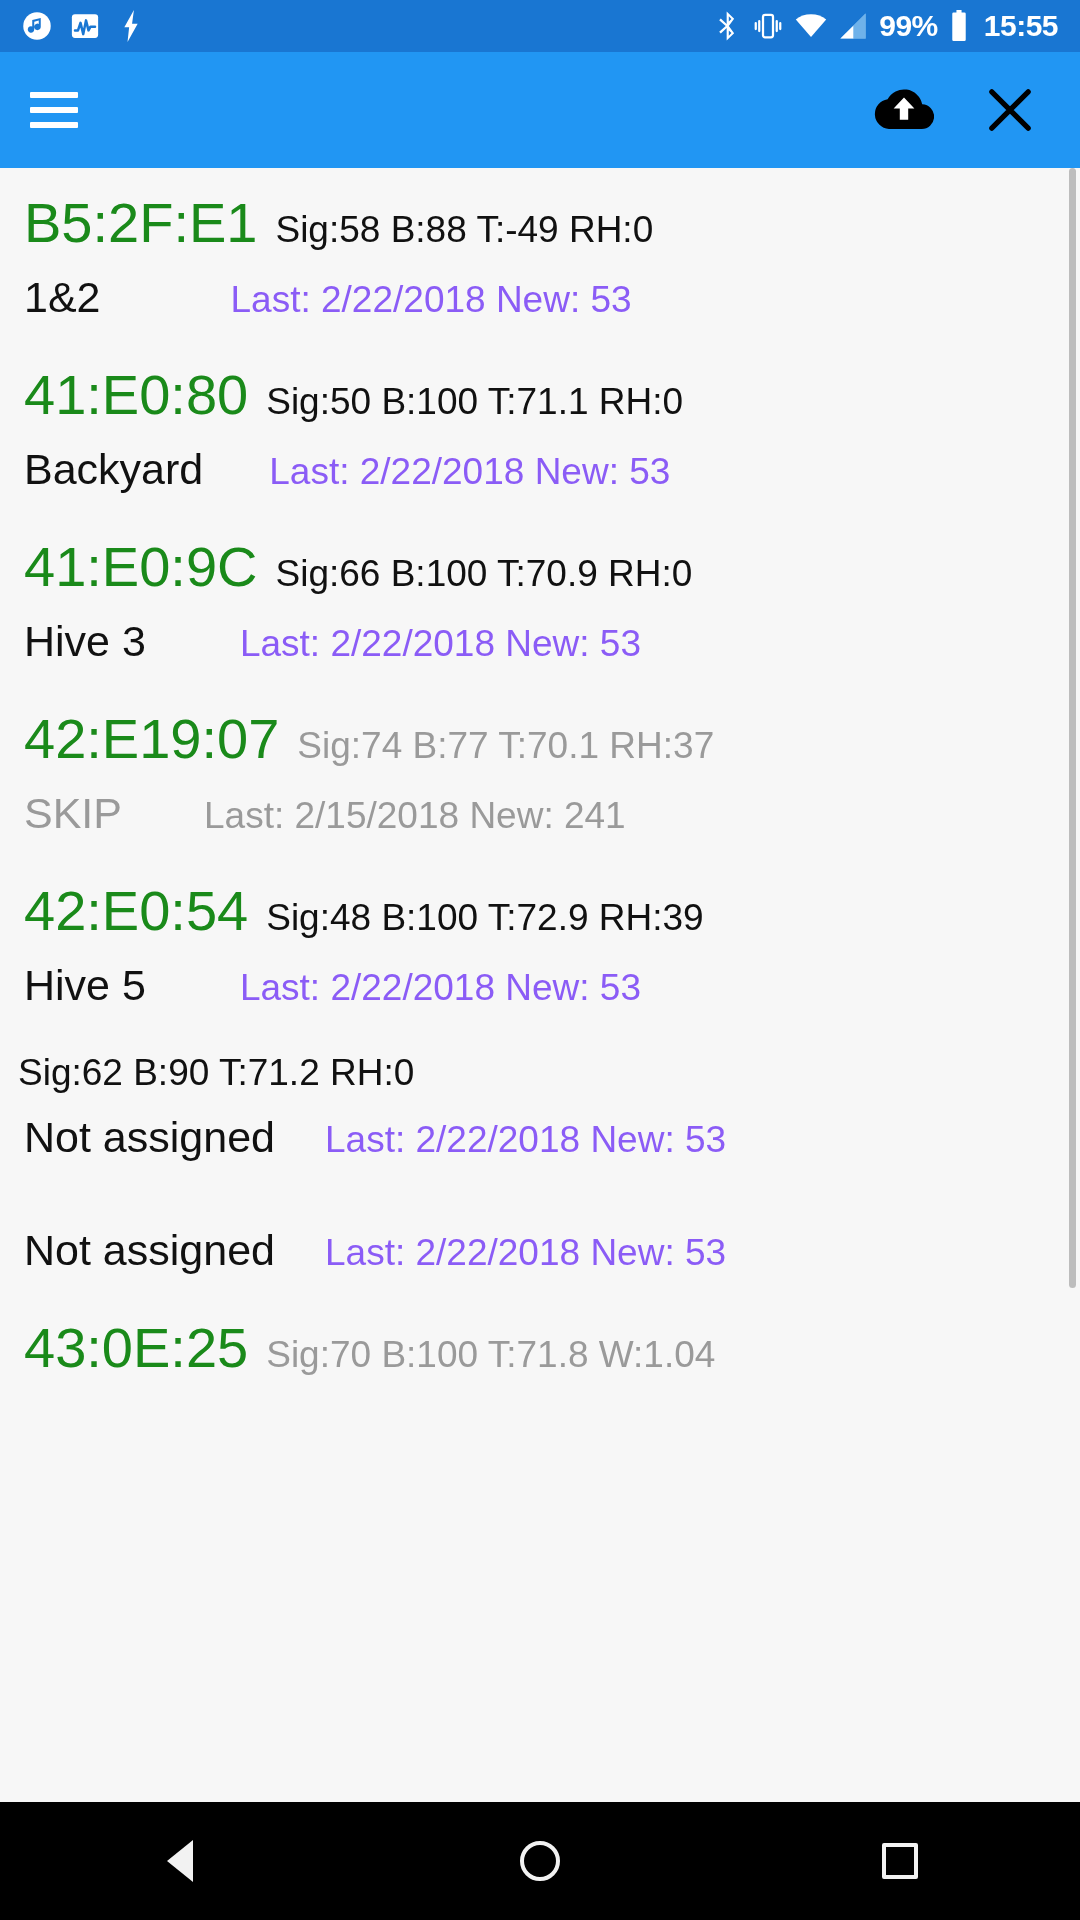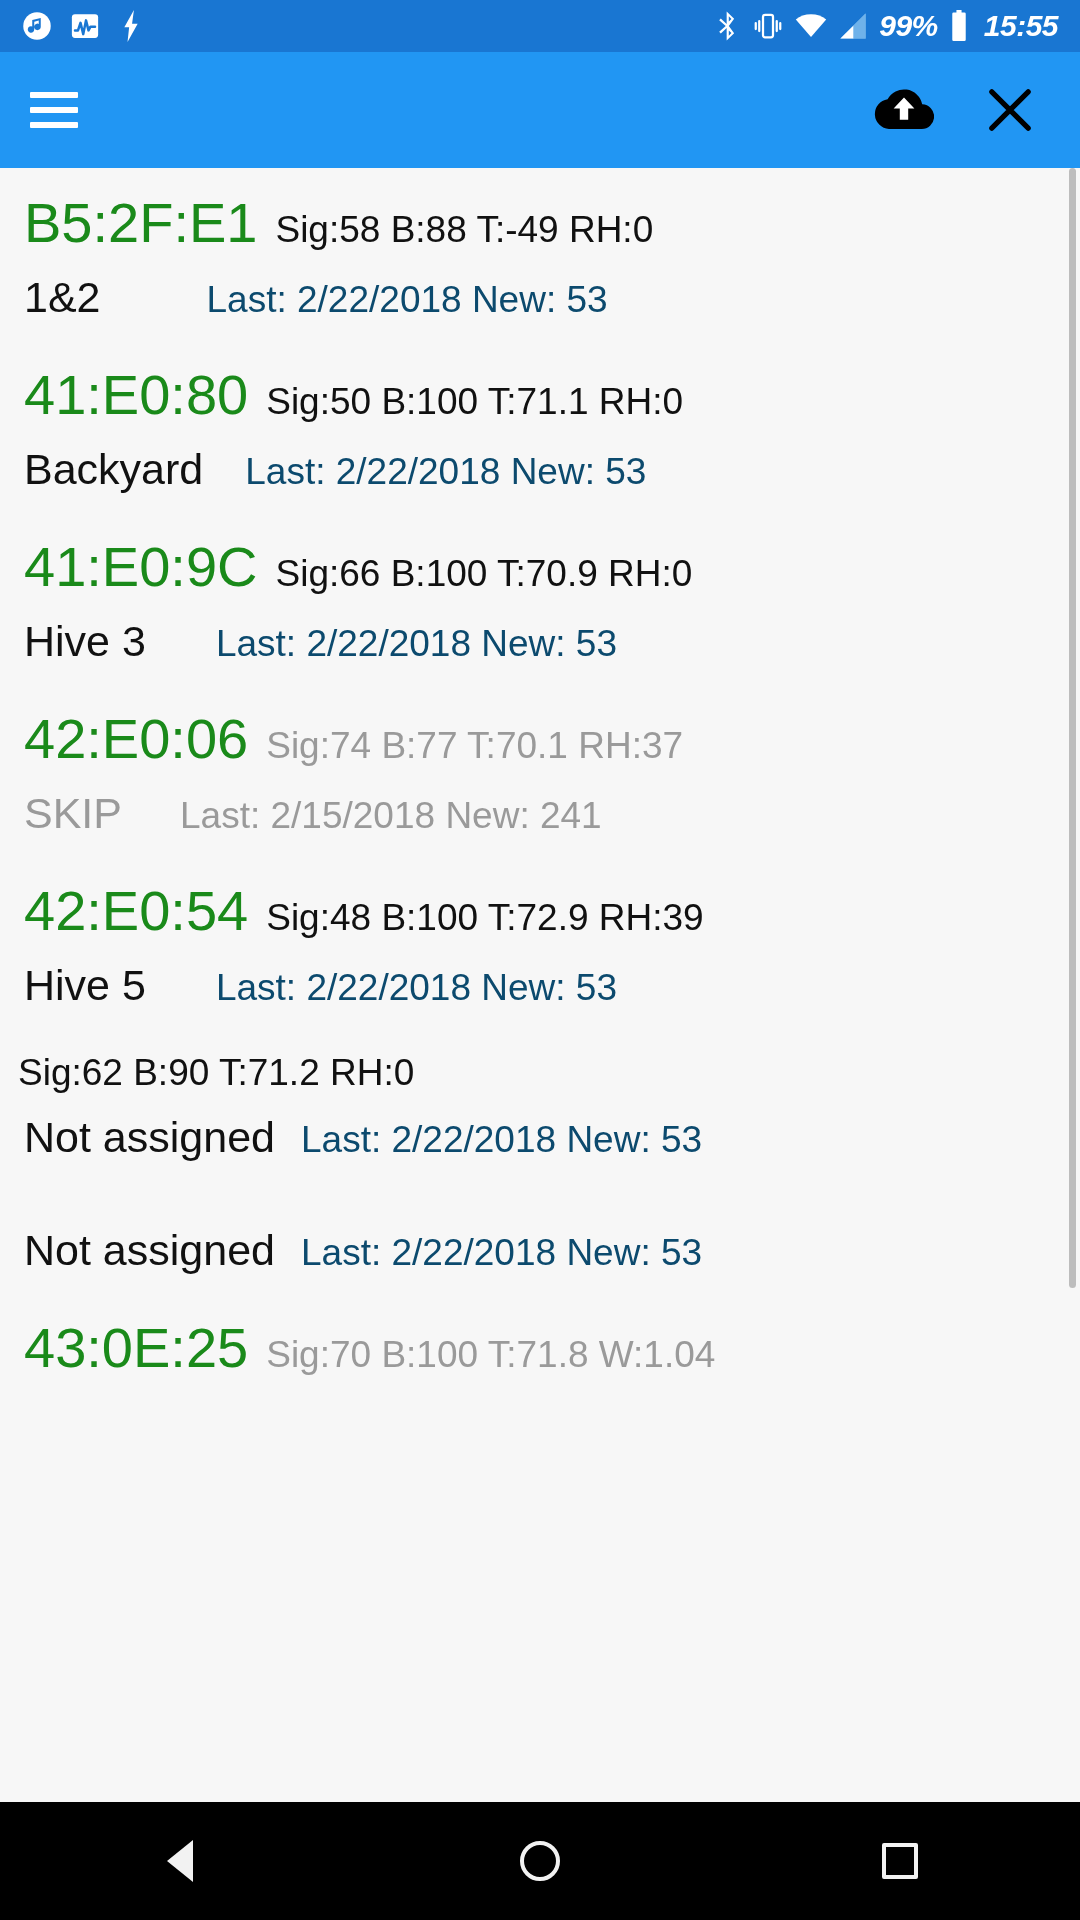--- a/index.html
+++ b/index.html
@@ -10,21 +10,21 @@
     overflow:hidden;
   }
   #phone { width:1080px; height:1920px; position:relative; display:flex; flex-direction:column; }
 
   
   .statusbar {
     height:52px; background:#1976d2; flex:0 0 52px;
     display:flex; align-items:center; padding:0 22px; color:#fff;
   }
   .sb-left { display:flex; align-items:center; gap:18px; }
-  .sb-right { display:flex; align-items:center; gap:12px; margin-left:auto;font-style:italic; }
+  .sb-right { display:flex; align-items:center; gap:12px; margin-left:auto; }
   .sb-ico { display:flex; align-items:center; justify-content:center; }
   .sb-pct {
     font-size:30px; font-weight:bold; letter-spacing:-0.5px; line-height:1;
   }
   .sb-clock {
     font-size:30px; font-weight:bold; letter-spacing:-0.5px; line-height:1; margin-left:4px;
   }
 
   
   .toolbar {
@@ -48,23 +48,23 @@
     color:#1a8a1a; font-size:56px; line-height:1.05;
     padding-left:24px; min-width:0;
   }
   .stats {
     color:#111; font-size:37px; line-height:1.05; margin-left:16px;
   }
   .name {
     color:#111; font-size:43px; line-height:1.05; padding-left:24px;
   }
   .meta {
-    color:#0c4a6e; font-size:37px; line-height:1.05; margin-left:16px;
-  }
-  .line.second { margin-top:22px; }
+    color:#8b5cf6; font-size:37px; line-height:1.05; margin-left:16px;
+  }
+  .line.second { margin-top:22px;gap:24px; }
   .row.dim .stats, .row.dim .name, .row.dim .meta { color:#9a9a9a; }
 
   
   .gap-a .stats { margin-left:18px; }
   .gap-a .meta  { margin-left:22px; }
 
   
   .scrollbar {
     position:absolute; right:4px; top:0; width:7px; height:1120px;
     background:#bdbdbd; border-radius:4px;
@@ -195,21 +195,21 @@
         <span class="stats">Sig:66  B:100  T:70.9  RH:0</span>
       </div>
       <div class="line second">
         <span class="name">Hive 3</span>
         <span class="meta" style="margin-left:70px">Last: 2/22/2018  New: 53</span>
       </div>
     </div>
 
     <div class="row gap-a dim">
       <div class="line">
-        <span class="dev-id">42:E0:06</span>
+        <span class="dev-id">42:E19:07</span>
         <span class="stats">Sig:74  B:77  T:70.1  RH:37</span>
       </div>
       <div class="line second">
         <span class="name">SKIP</span>
         <span class="meta" style="margin-left:58px">Last: 2/15/2018  New: 241</span>
       </div>
     </div>
 
     <div class="row gap-a">
       <div class="line">

